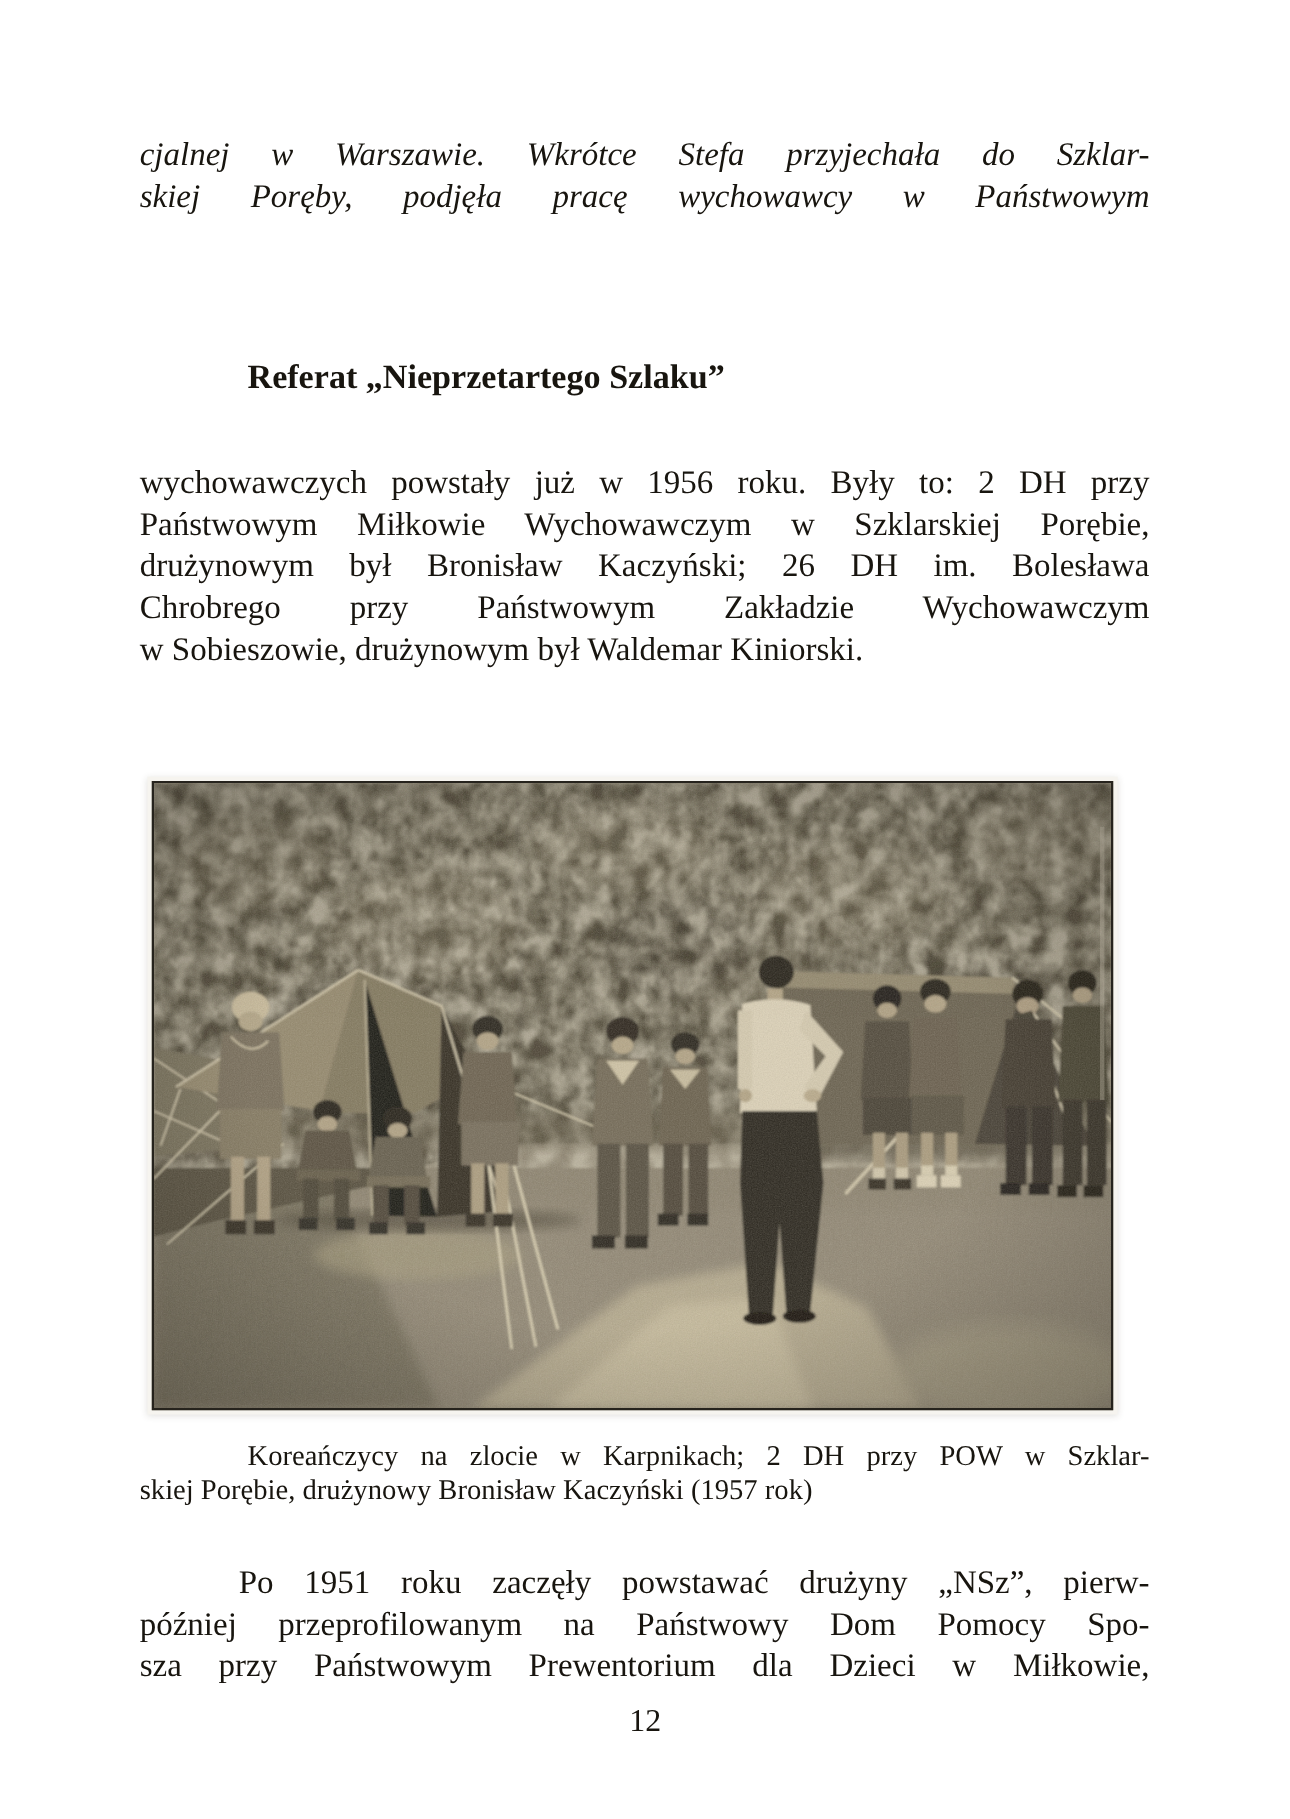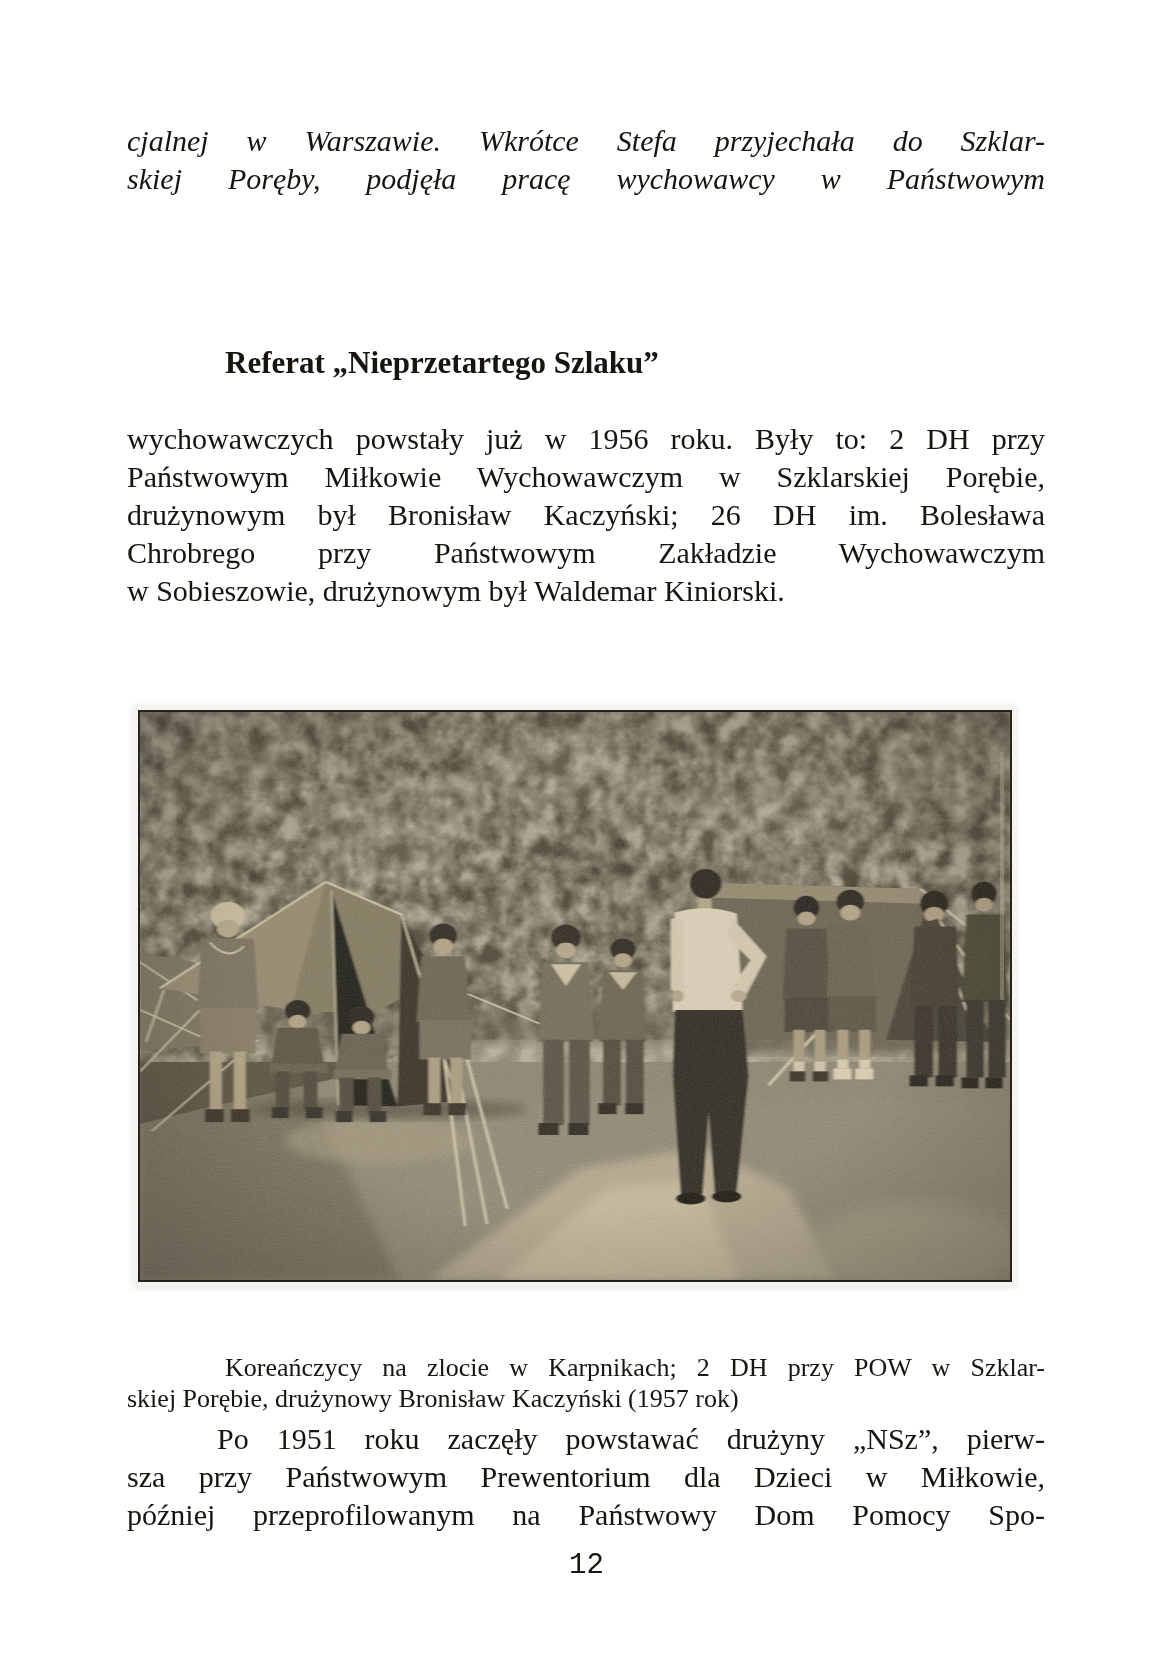--- a/index.html
+++ b/index.html
@@ -7,26 +7,26 @@
     position:relative; width:1173px; height:1654px; background:#ffffff;
     margin:0 auto; overflow:hidden;
     font-family:"Liberation Serif","DejaVu Serif",serif; color:#18150f;
   }
   .para { position:absolute; left:127px; width:918px; }
   .ln  { font-size:30px; line-height:38px; text-align:left; }
   .just { text-align:justify; text-align-last:justify; }
   .ind  { padding-left:90px; }
   .italic-para .ln { font-style:italic; }
   .heading {
-    position:absolute; left:127px; top:344px; width:918px; margin:0;
+    position:absolute; left:127px; top:324px; width:918px; margin:0;
     padding-left:98px; font-size:31px; font-weight:bold; line-height:38px;
   }
   .caption .ln { font-size:26px; line-height:31px; }
-  .caption .ind { padding-left:98px;margin-top:44px; }
-  .pagenum { position:absolute; left:0; top:1549px; width:100%; text-align:center; font-size:29px;font-family:Liberation Mono, monospace; }
+  .caption .ind { padding-left:98px; }
+  .pagenum { position:absolute; left:0; top:1549px; width:100%; text-align:center; font-size:29px; }
   figure { margin:0; }
   .photo-frame {
     position:absolute; left:134px; top:706px; background:#f6f4ef; padding:4px;
     box-shadow:0 1px 6px rgba(60,55,40,0.15);
   }
   .photo-frame svg { display:block; border:2px solid #26231d; background:#8b8270; }
 </style>
 </head>
 <body>
 
@@ -276,18 +276,18 @@
     </div>
   </figure>
 
   <section class="para caption" style="top:1308px">
     <div class="ln just ind">Koreańczycy na zlocie w Karpnikach; 2 DH przy POW w Szklar-</div>
     <div class="ln">skiej Porębie, drużynowy Bronisław Kaczyński (1957 rok)</div>
   </section>
 
   <section class="para" style="top:1420px">
     <div class="ln just ind">Po 1951 roku zaczęły powstawać drużyny „NSz”, pierw-</div>
+    <div class="ln just">później przeprofilowanym na Państwowy Dom Pomocy Spo-</div>
     <div class="ln just">sza przy Państwowym Prewentorium dla Dzieci w Miłkowie,</div>
-    <div class="ln just">później przeprofilowanym na Państwowy Dom Pomocy Spo-</div>
   </section>
 
   <div class="pagenum">12</div>
 </div>
 
 </body></html>

